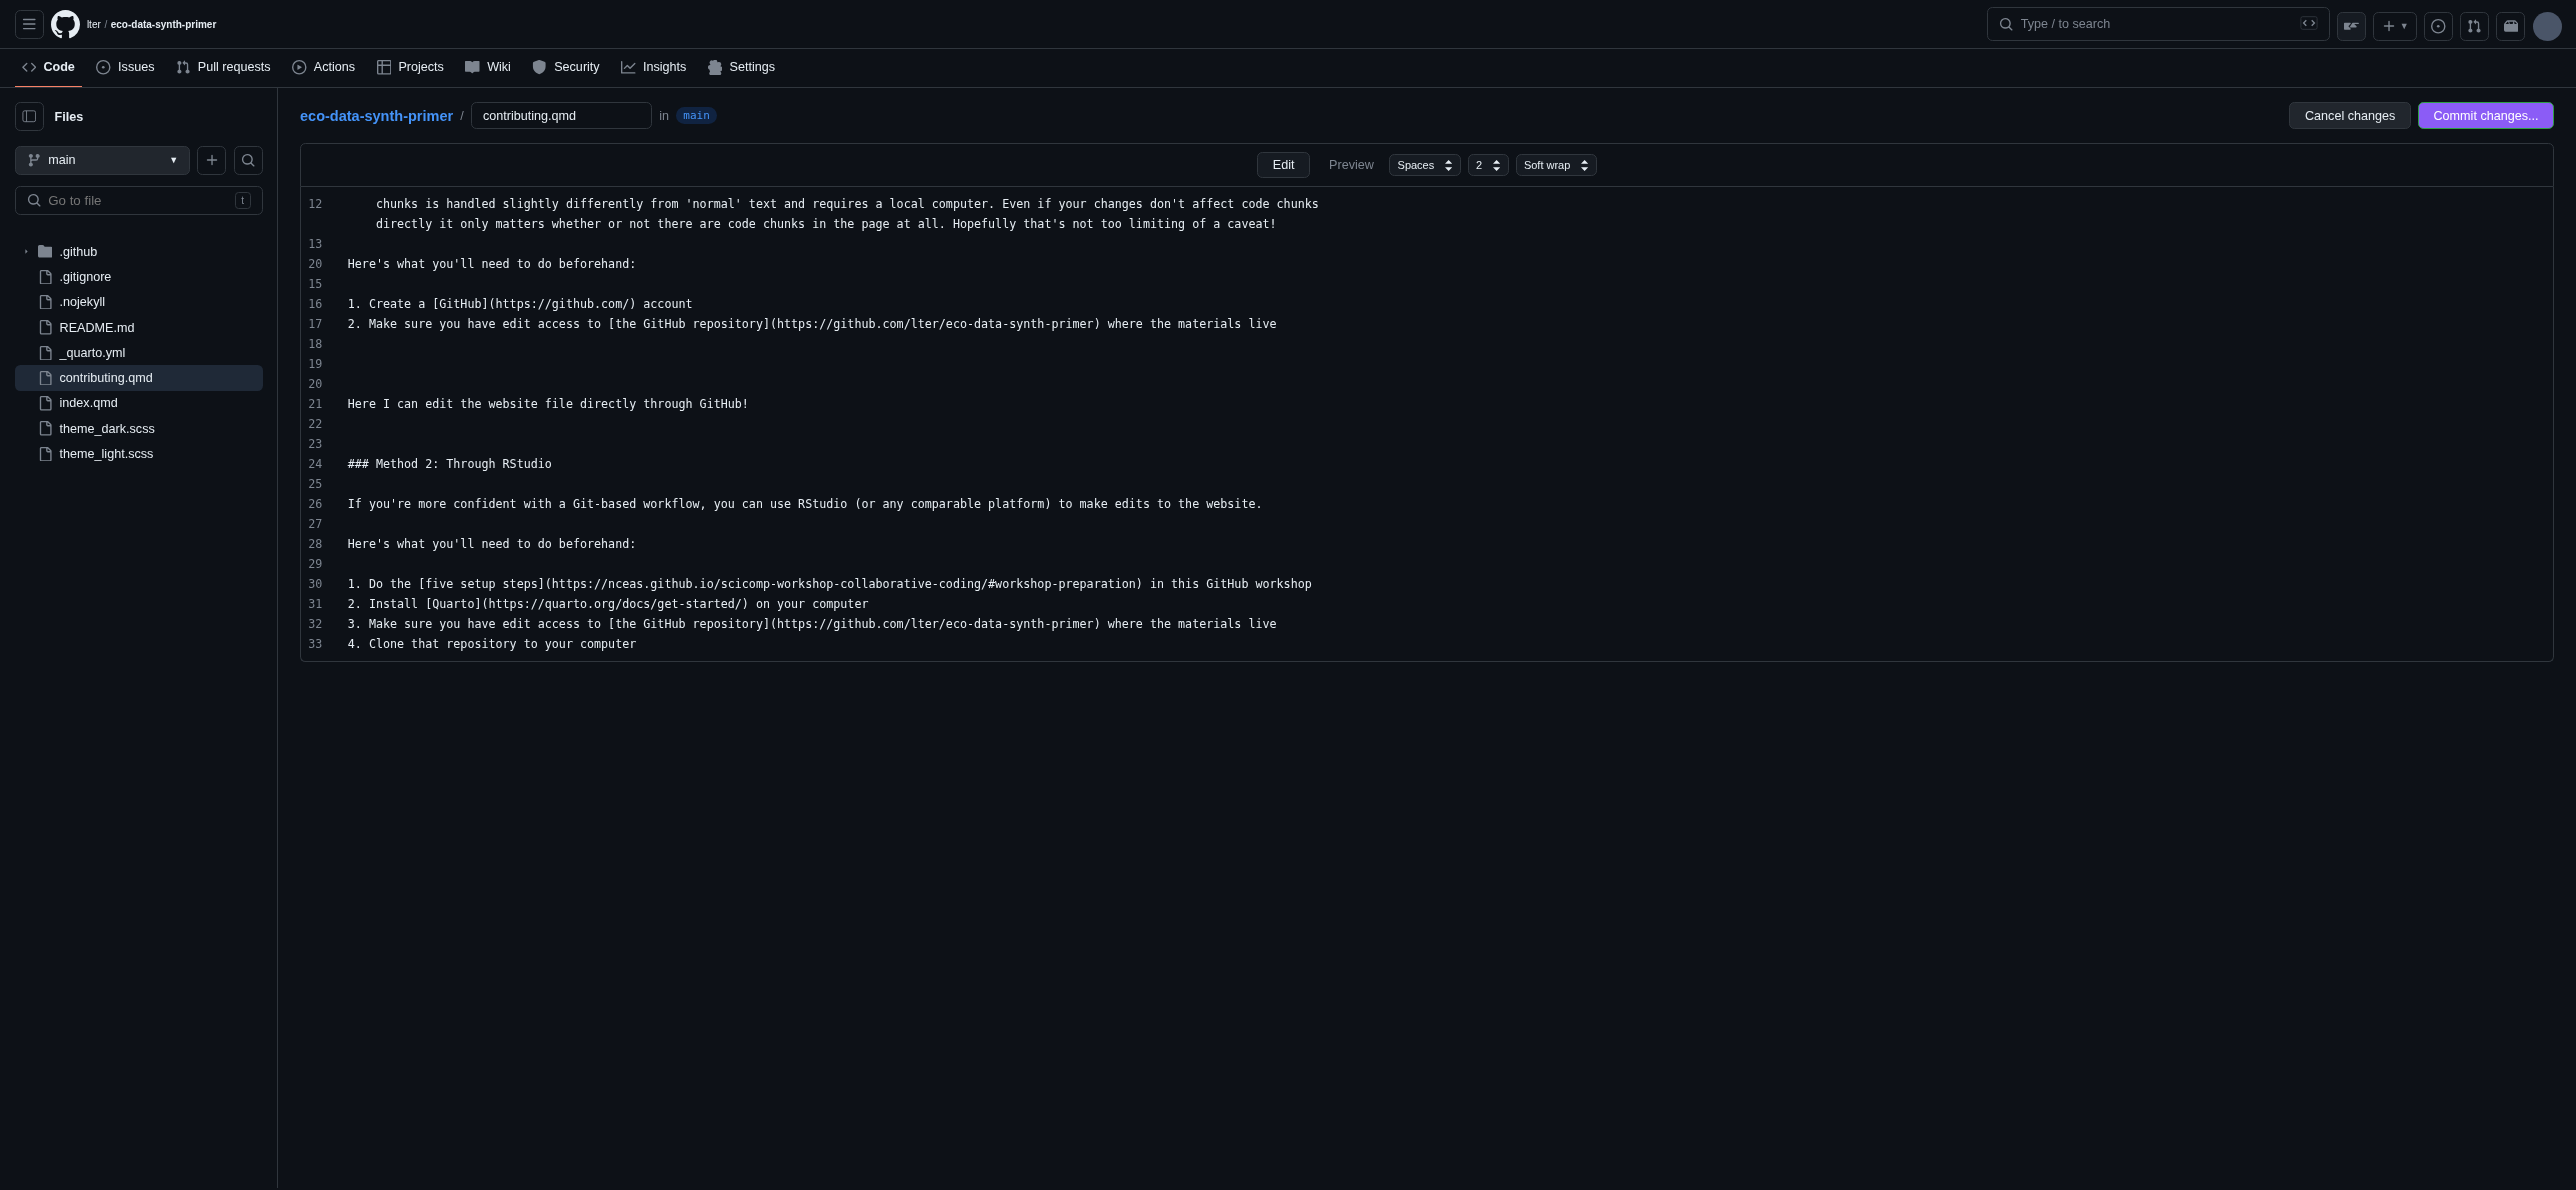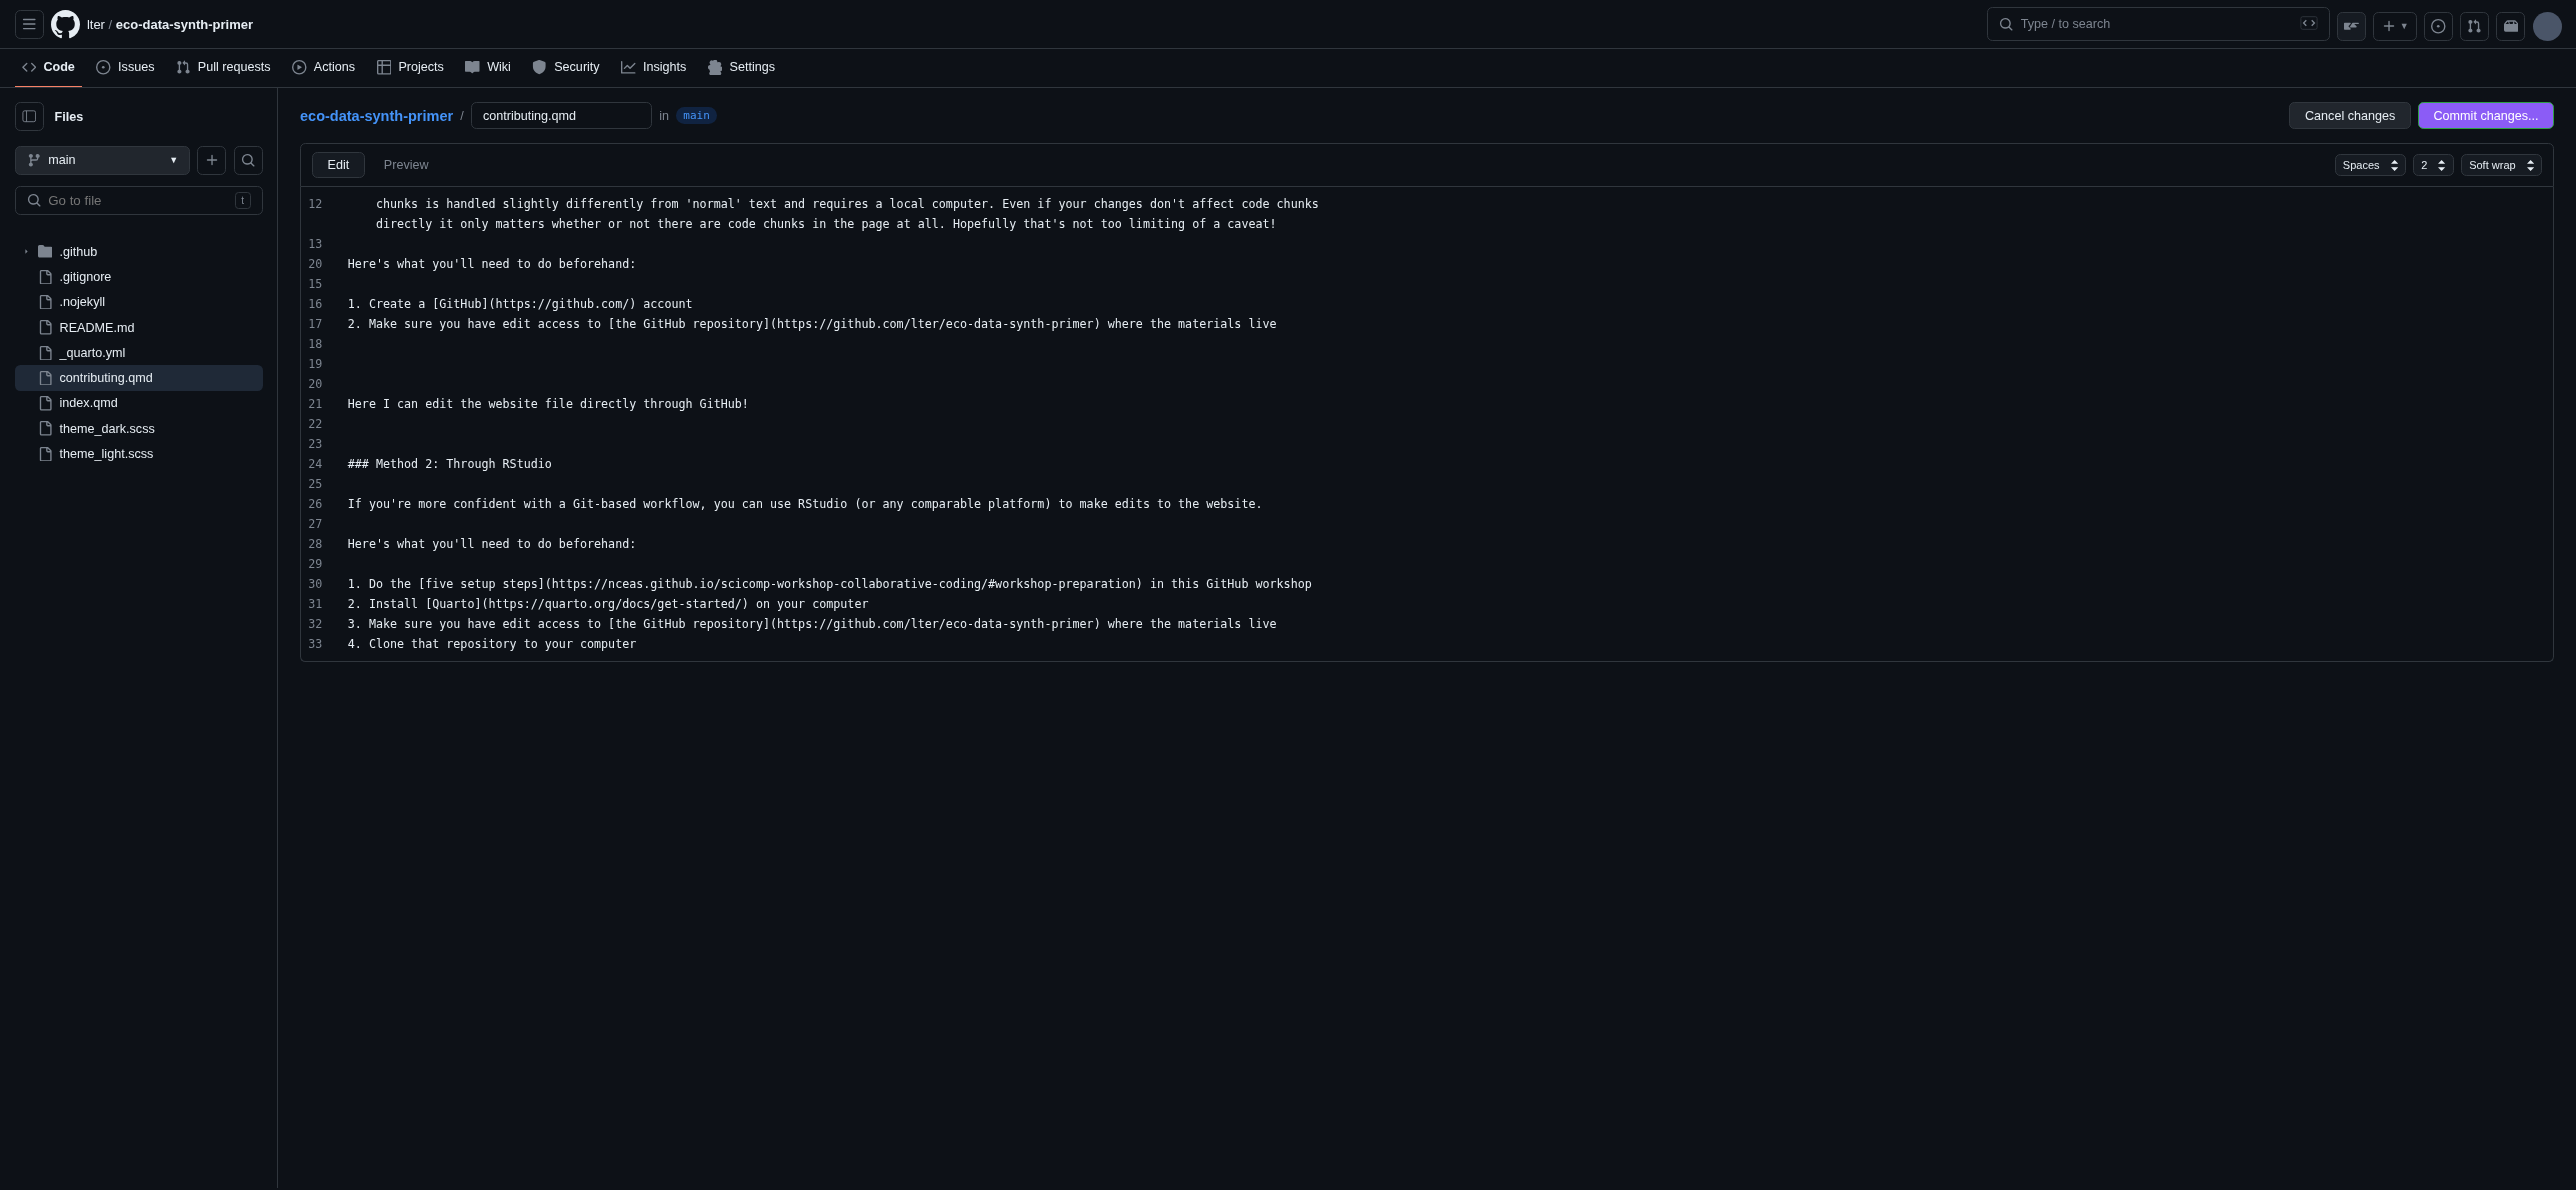--- a/index.html
+++ b/index.html
@@ -34,21 +34,21 @@
     }
     .github-logo {
       width: 29px;
       height: 29px;
       fill: #e6edf3;
     }
     .breadcrumb {
       display: flex;
       align-items: center;
       gap: 3.6px;
-      font-size: 13px;
+      font-size: 10px;
     }
     .breadcrumb a {
       color: #e6edf3;
       text-decoration: none;
     }
     .breadcrumb .sep {
       color: #7d8590;
     }
     .breadcrumb .bold {
       font-weight: 600;
@@ -250,21 +250,21 @@
       font-size: 12.6px;
     }
     .btn-primary {
       background: #8b5cf6;
       border-color: #2ea043;
       color: #fff;
     }
     .editor-toolbar {
       display: flex;
       align-items: center;
-      justify-content: space-between;
+      justify-content: center;
       border: 0.9px solid #30363d;
       border-top-left-radius: 5.4px;
       border-top-right-radius: 5.4px;
       padding: 7.2px 11px;
       background: #0d1117;
     }
     .tabs {
       display: flex;
       gap: 3.6px;
     }

